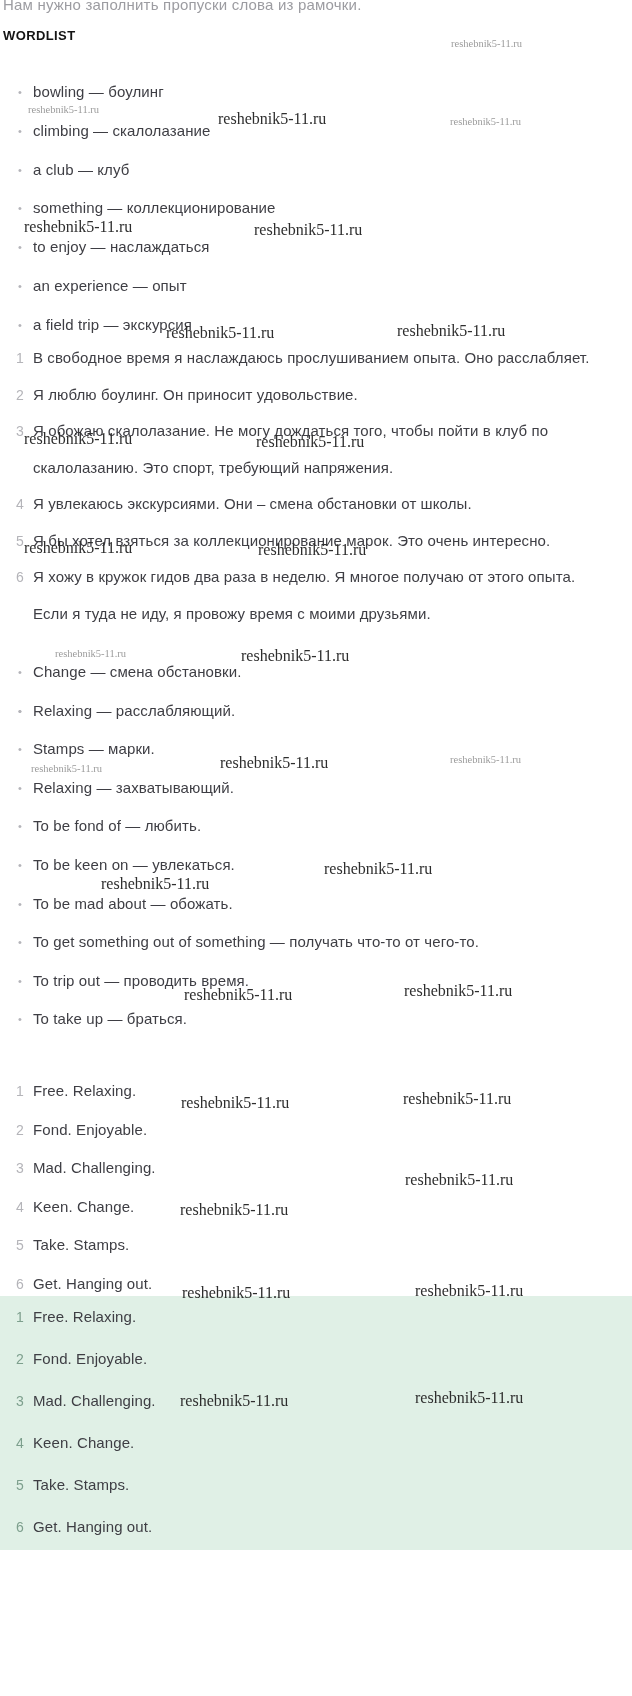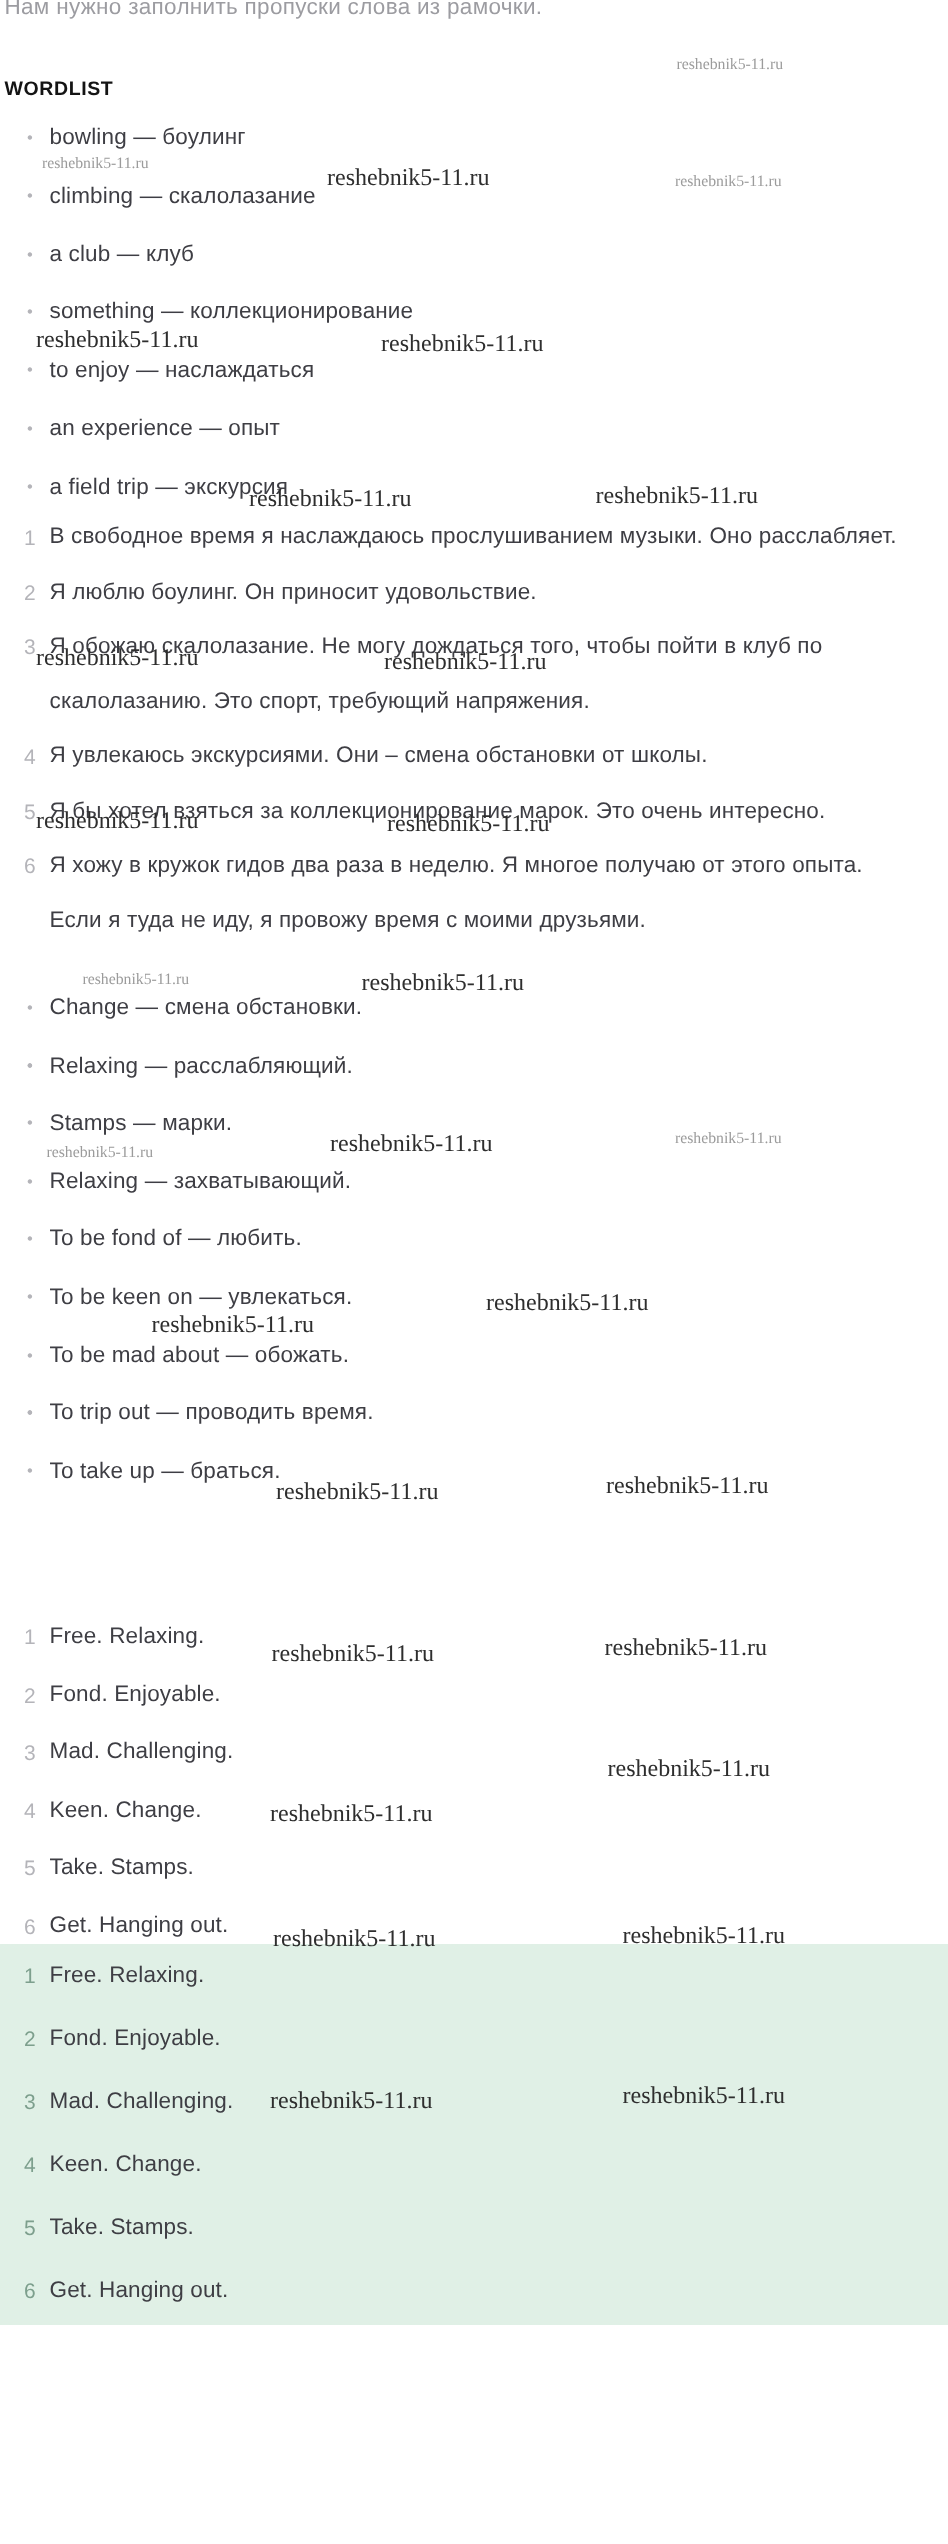--- a/index.html
+++ b/index.html
@@ -10,21 +10,21 @@
     height: 1696px;
     background: #ffffff;
     overflow: hidden;
     font-family: "Liberation Sans", "DejaVu Sans", sans-serif;
   }
   .intro {
     position: absolute; left: 3px; top: -4px;
     font-size: 15px; color: #9c9ca1; letter-spacing: .2px; white-space: nowrap;
   }
   .title {
-    position: absolute; left: 3px; top: 51px;
+    position: absolute; left: 3px; top: 28px;
     font-size: 13px; font-weight: 700; color: #141414; letter-spacing: .4px;
   }
   .section { position: absolute; left: 0; width: 632px; }
   .sec-ul1      { top: 73px; }
   .sec-ul1 .li  { line-height: 38.8px; }
   .sec-sent     { top: 340px; }
   .sec-sent .li { line-height: 36.5px; }
   .sec-ul2      { top: 653px; }
   .sec-ul2 .li  { line-height: 38.6px; }
   .sec-ans      { top: 1072px; }
@@ -95,21 +95,21 @@
     </div>
     <div class="li">
       <span class="marker bullet">•</span>
       <span>a field trip — экскурсия</span>
     </div>
   </div>
 
   <div class="section sec-sent">
     <div class="li">
       <span class="marker num">1</span>
-      <span>В свободное время я наслаждаюсь прослушиванием музыки. Оно расслабляет.</span>
+      <span>В свободное время я наслаждаюсь прослушиванием опыта. Оно расслабляет.</span>
     </div>
     <div class="li">
       <span class="marker num">2</span>
       <span>Я люблю боулинг. Он приносит удовольствие.</span>
     </div>
     <div class="li">
       <span class="marker num">3</span>
       <span>Я обожаю скалолазание. Не могу дождаться того, чтобы пойти в клуб по скалолазанию. Это спорт, требующий напряжения.</span>
     </div>
     <div class="li">
@@ -153,20 +153,21 @@
     <div class="li">
       <span class="marker bullet">•</span>
       <span>To be keen on — увлекаться.</span>
     </div>
     <div class="li">
       <span class="marker bullet">•</span>
       <span>To be mad about — обожать.</span>
     </div>
     <div class="li">
       <span class="marker bullet">•</span>
+      <span>To get something out of something — получать что-то от чего-то.</span>
     </div>
     <div class="li">
       <span class="marker bullet">•</span>
       <span>To trip out — проводить время.</span>
     </div>
     <div class="li">
       <span class="marker bullet">•</span>
       <span>To take up — браться.</span>
     </div>
   </div>

